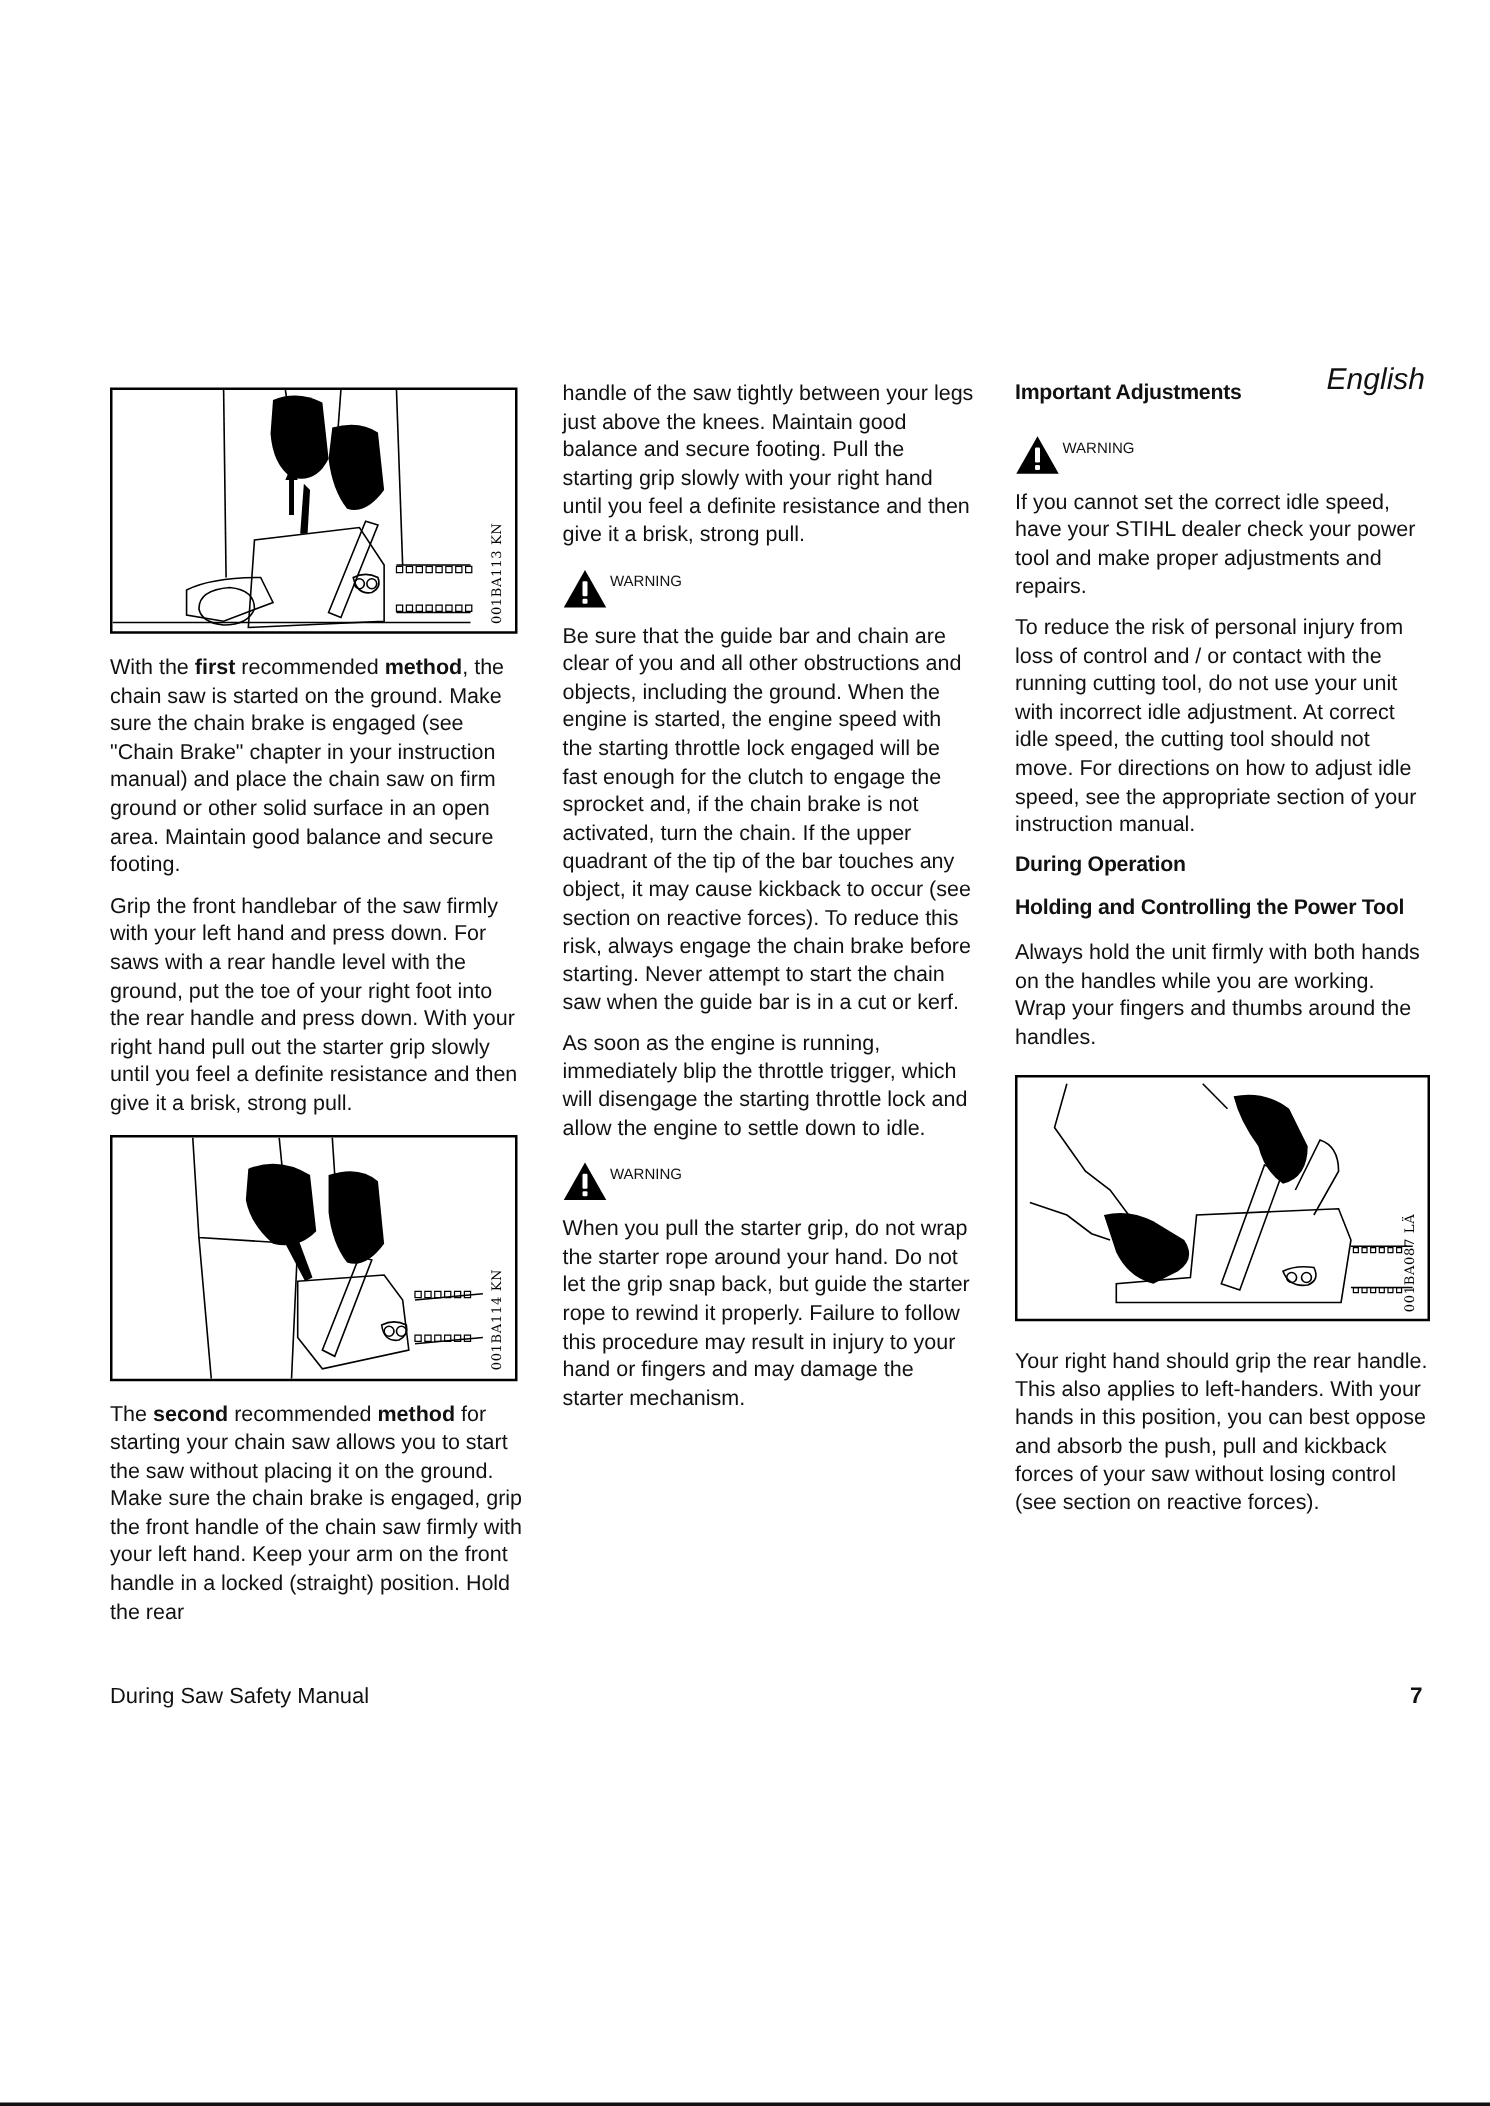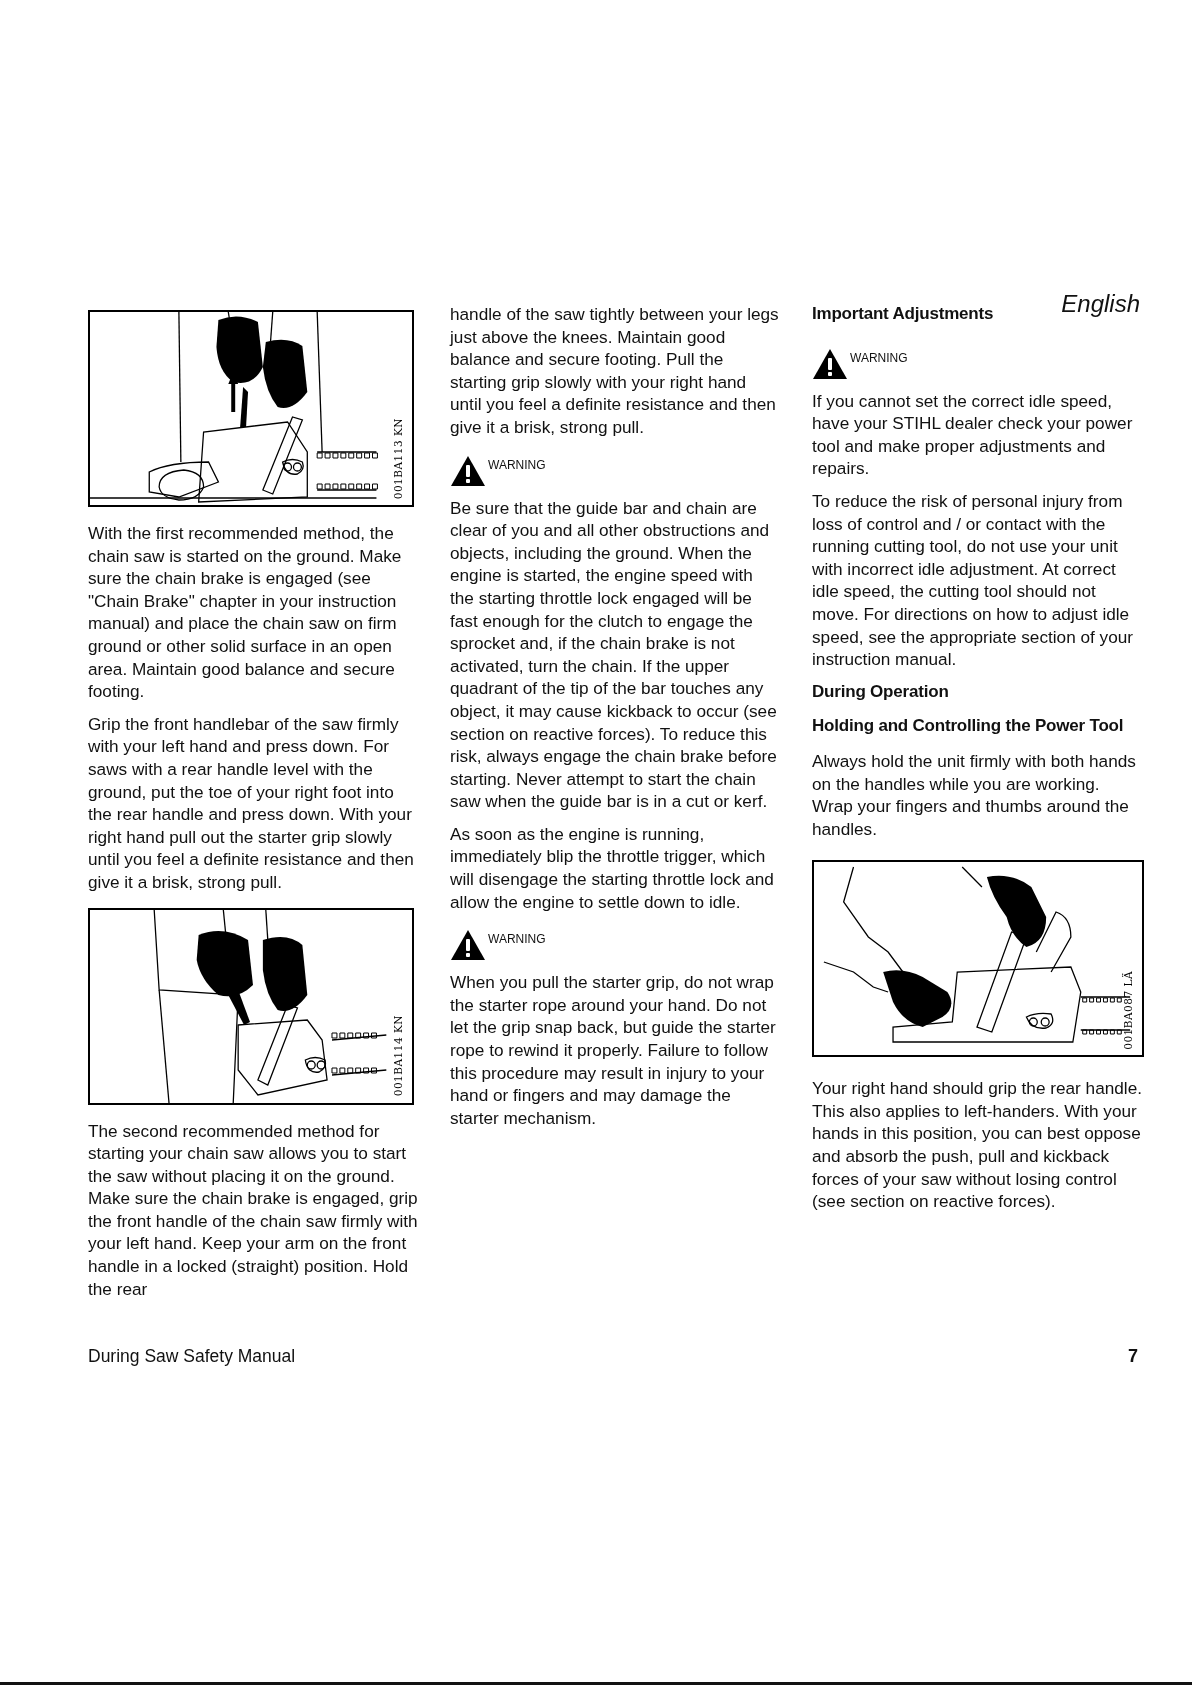--- a/index.html
+++ b/index.html
@@ -23,21 +23,21 @@
     .fig svg { display: block; width: 100%; height: 100%; }
     .fig .code {
       position: absolute; right: 2px; bottom: 6px; writing-mode: vertical-rl; transform: rotate(180deg);
       font-family: "DejaVu Serif", serif; font-size: 10.5px; letter-spacing: 0.5px; color: #000;
     }
     .warning {
       display: flex; gap: 2px; margin: 16px 0 10px 0; font-size: 12px; line-height: 20px;
     }
     .warning svg { width: 36px; height: 32px; flex: none; }
     .heading { font-weight: bold; font-size: 17px; margin: 0 0 12px 0; letter-spacing: -0.2px; }
-    b.em { font-weight: normal; }
+    b.em { font-weight: bold; }
     .footer-left { position: absolute; left: 88px; top: 1346px; font-size: 17.5px; }
     .footer-right { position: absolute; right: 54px; top: 1346px; font-size: 18px; font-weight: bold; }
     .bottom-rule { position: absolute; left: 0; right: 0; bottom: 0; height: 3px; background: #111; }
   </style>
 </head>
 <body>
 
 <div class="lang-label">English</div>
 
 <div class="col c1">

